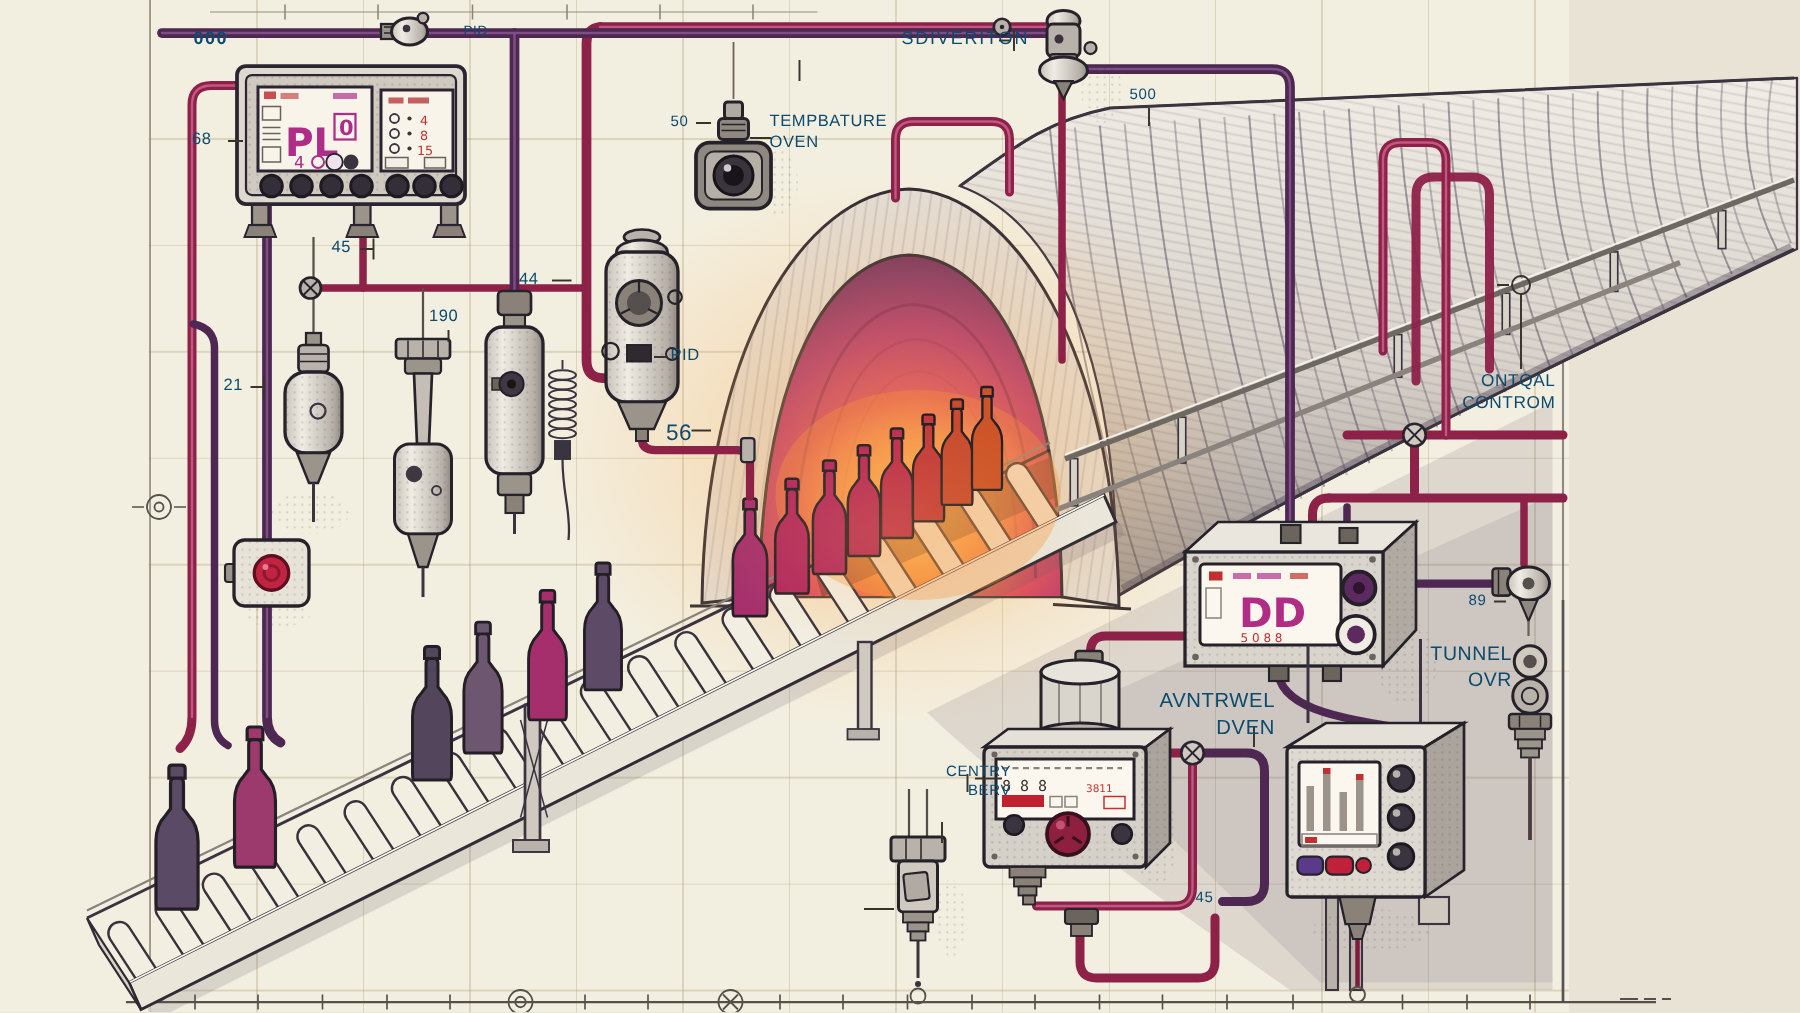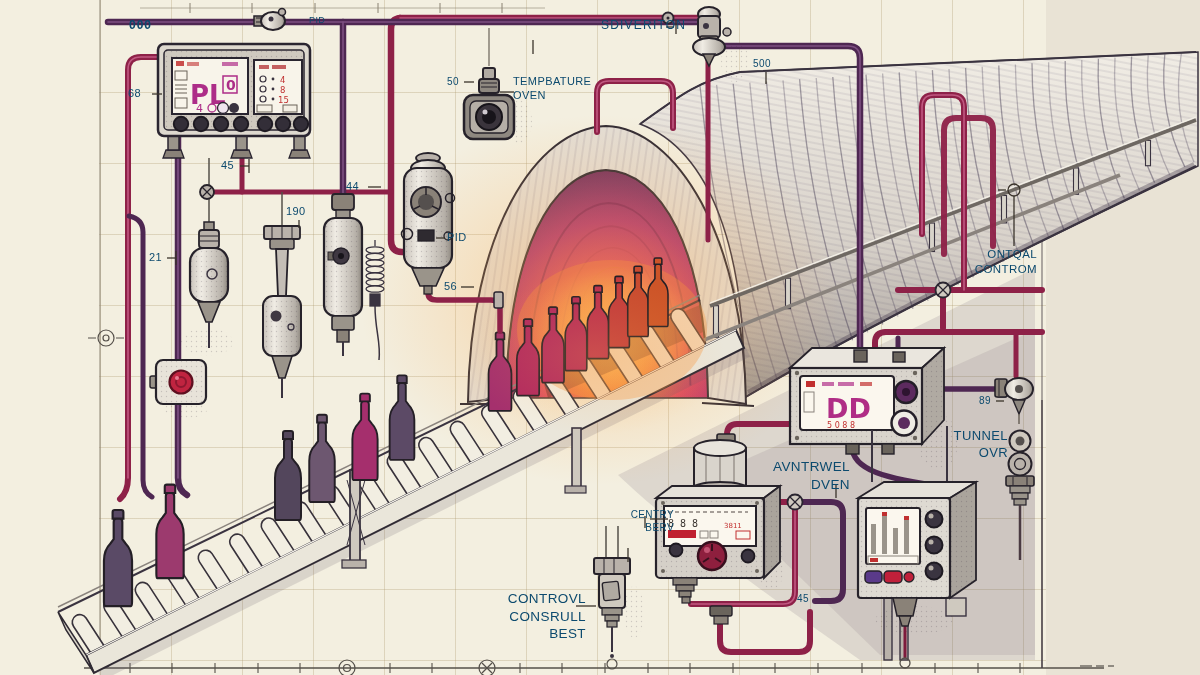--- a/index.html
+++ b/index.html
@@ -675,32 +675,29 @@
   </svg>
 
   <div class="lbl" style="left:129px;top:18px;font-size:12px;font-weight:bold;letter-spacing:1px;">000</div>
   <div class="lbl" style="left:309px;top:15px;font-size:9px;">PID</div>
   <div class="lbl" style="left:128px;top:86px;font-size:11px;">68</div>
   <div class="lbl" style="left:221px;top:158px;font-size:11px;">45</div>
   <div class="lbl" style="left:286px;top:204px;font-size:11px;">190</div>
   <div class="lbl" style="left:149px;top:250px;font-size:11px;">21</div>
   <div class="lbl" style="left:346px;top:179px;font-size:11px;">44</div>
   <div class="lbl" style="left:447px;top:230px;font-size:11px;">PID</div>
-  <div class="lbl" style="left:444px;top:279px;font-size:11px;">56</div>
+  <div class="lbl" style="left:444px;top:279px;font-size:15px;">56</div>
   <div class="lbl" style="left:447px;top:75px;font-size:10px;">50</div>
   <div class="lbl" style="left:513px;top:58px;font-size:11px;margin-top:16px;">TEMPBATURE
 OVEN</div>
   <div class="lbl" style="left:601px;top:18px;font-size:12px;letter-spacing:1.2px;">SDIVERITON</div>
   <div class="lbl" style="left:753px;top:57px;font-size:10px;">500</div>
   <div class="lbl ctr" style="left:957px;top:247px;font-size:11.5px;width:80px;">ONTQAL
 CONTROM</div>
   <div class="lbl ctr" style="left:938px;top:428px;font-size:13px;width:70px;">TUNNEL
 OVR</div>
   <div class="lbl" style="left:979px;top:394px;font-size:10px;">89</div>
   <div class="lbl ctr" style="left:766px;top:458px;font-size:13.5px;width:84px;">AVNTRWEL
 DVEN</div>
   <div class="lbl ctr" style="left:600px;top:508px;font-size:10px;width:74px;">CENTRY
 BERV</div>
-  <div class="lbl ctr" style="left:494px;top:590px;font-size:13.5px;width:92px;">CONTROVL
-CONSRULL
-BEST</div>
   <div class="lbl" style="left:797px;top:592px;font-size:10px;">45</div>
 </div>
 
 </body></html>

